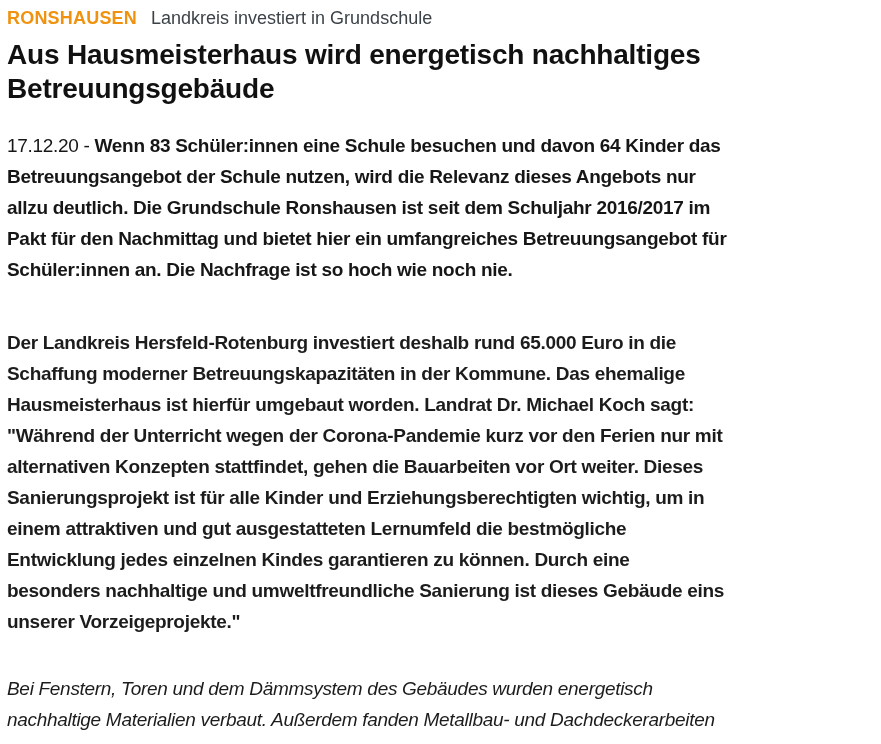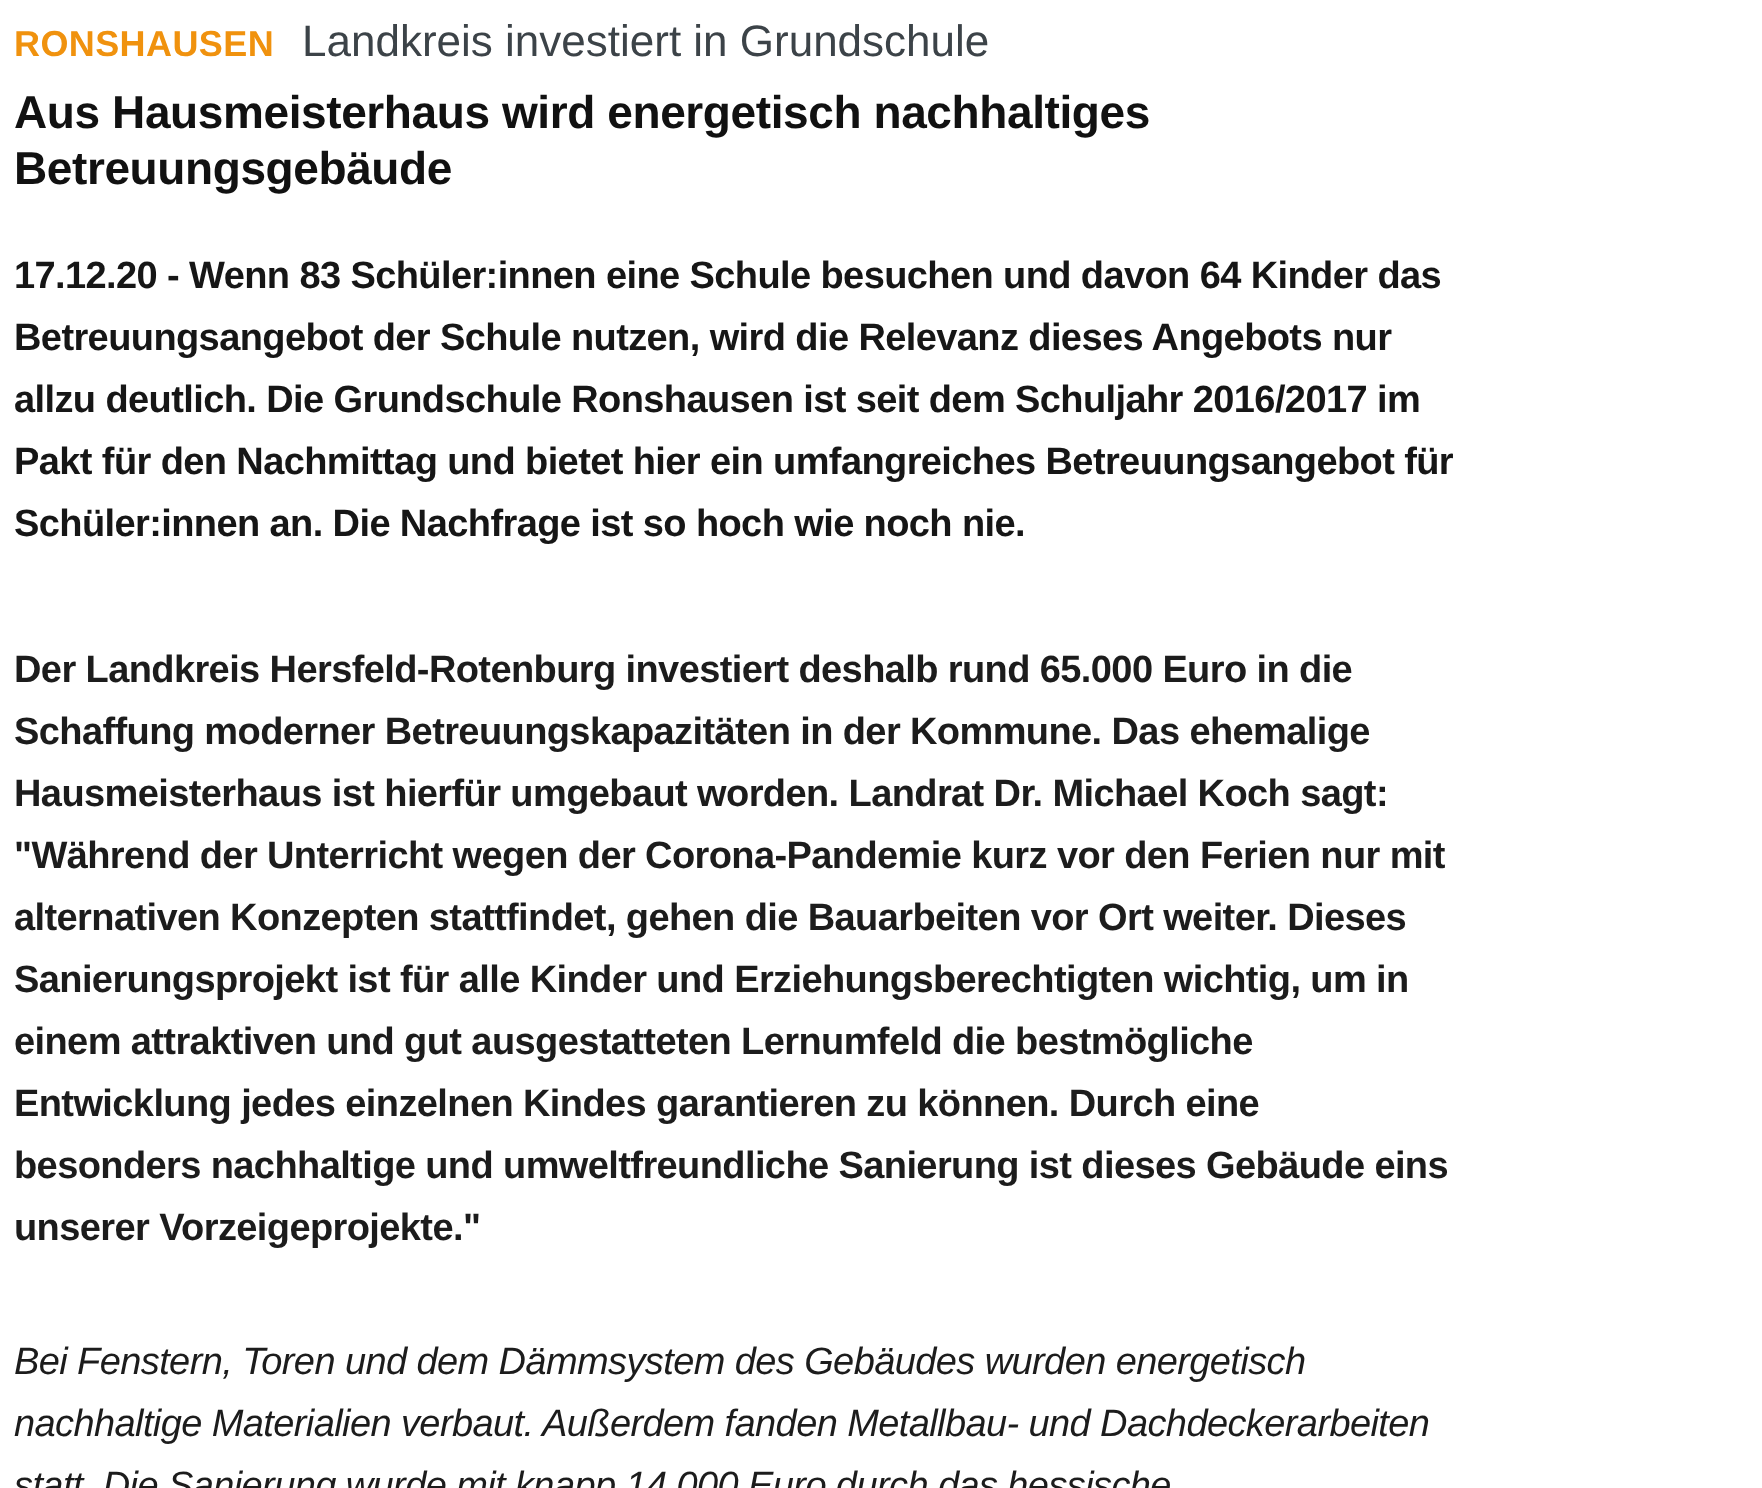--- a/index.html
+++ b/index.html
@@ -24,43 +24,43 @@
   }
   .kicker {
     color: #F0920E;
     font-weight: 700;
     font-size: 18px;
     letter-spacing: 0.2px;
   }
   .subtitle {
     color: #3C4348;
     font-weight: 400;
-    font-size: 22px;
+    font-size: 18px;
   }
   h1.headline {
     margin: 9px 0 0 0;
-    font-size: 23px;
+    font-size: 28px;
     line-height: 1.2;
     font-weight: 700;
     color: #111111;
     letter-spacing: -0.2px;
   }
   p {
     font-size: 19px;
     line-height: 31px;
     letter-spacing: -0.3px;
     margin: 0;
   }
   p.lead {
     margin-top: 25px;
     font-weight: 700;
     color: #161616;
   }
   p.lead .date-prefix {
-    font-weight: 700;
+    font-weight: 400;
     margin-top: 44px;
   }
   p.body-par {
     margin-top: 42px;
     font-weight: 700;
     color: #1c1c1c;
   }
   p.italic-par {
     margin-top: 36px;
     font-style: italic;

